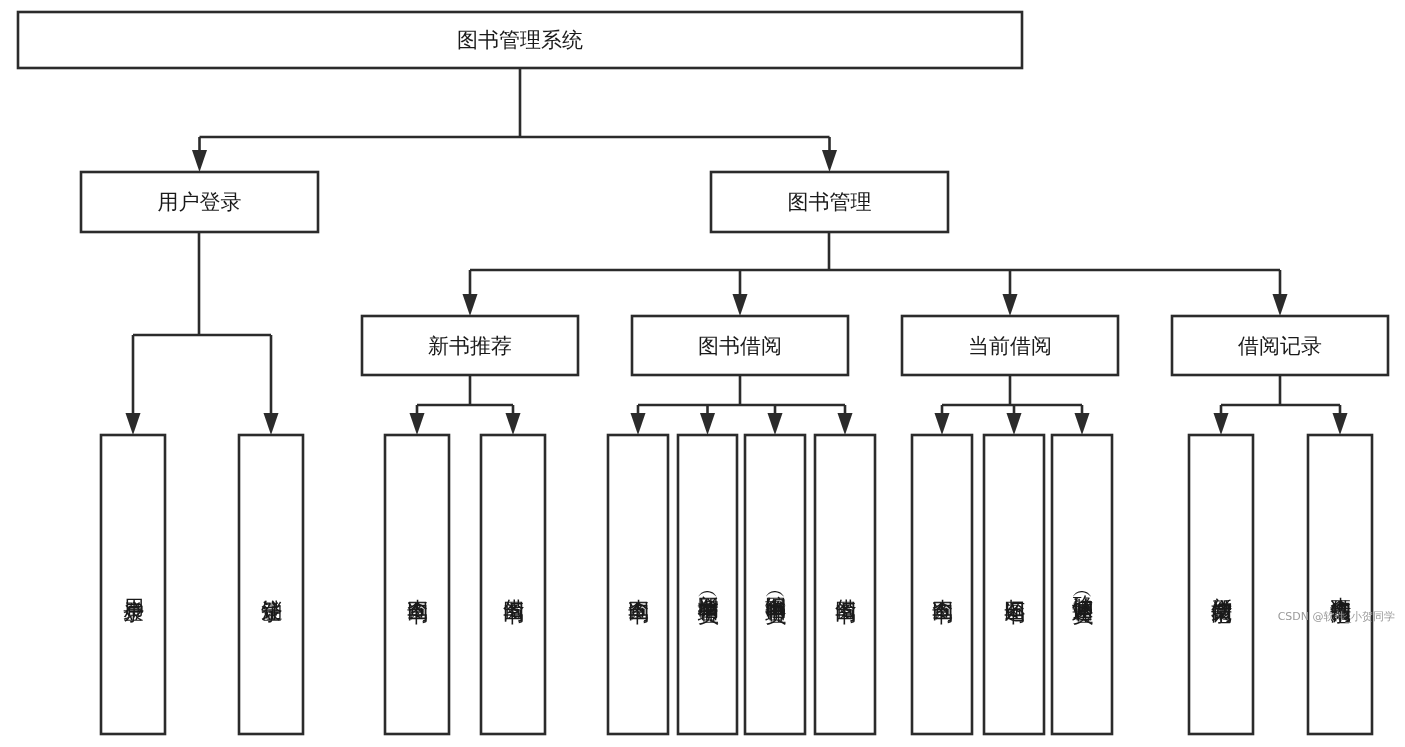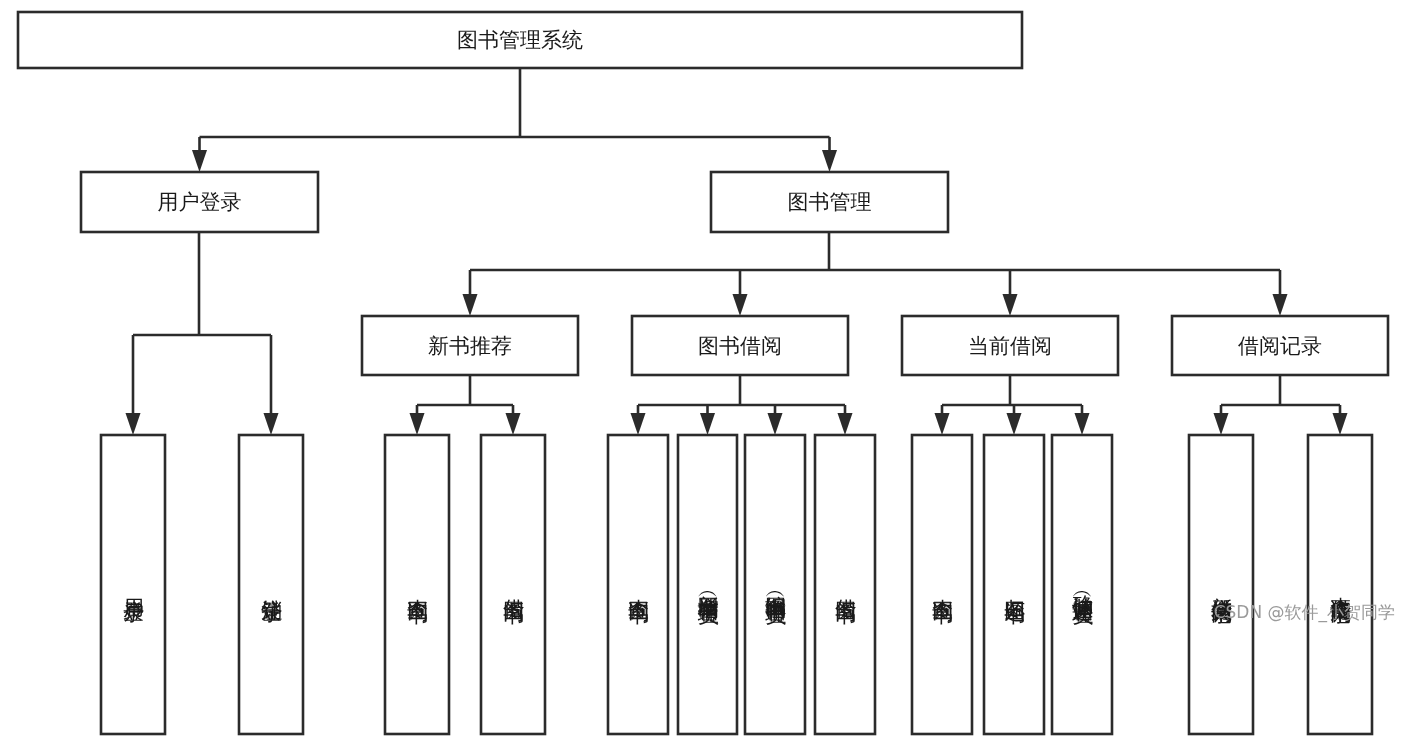--- a/index.html
+++ b/index.html
@@ -64,21 +64,21 @@
     color: #1a1a1a;
     letter-spacing: 1.5px;
     white-space: nowrap;
     text-align: center;
   }
   #watermark {
     position: absolute;
     right: 10px;
     bottom: 4px;
     font-family: "DejaVu Sans", "Liberation Sans", sans-serif;
-    font-size: 17px;
+    font-size: 11px;
     color: #9a9a9a;
     white-space: nowrap;
     pointer-events: none;
   }
 </style>
 </head>
 <body>
 
 <div id="diagram-root">
 

